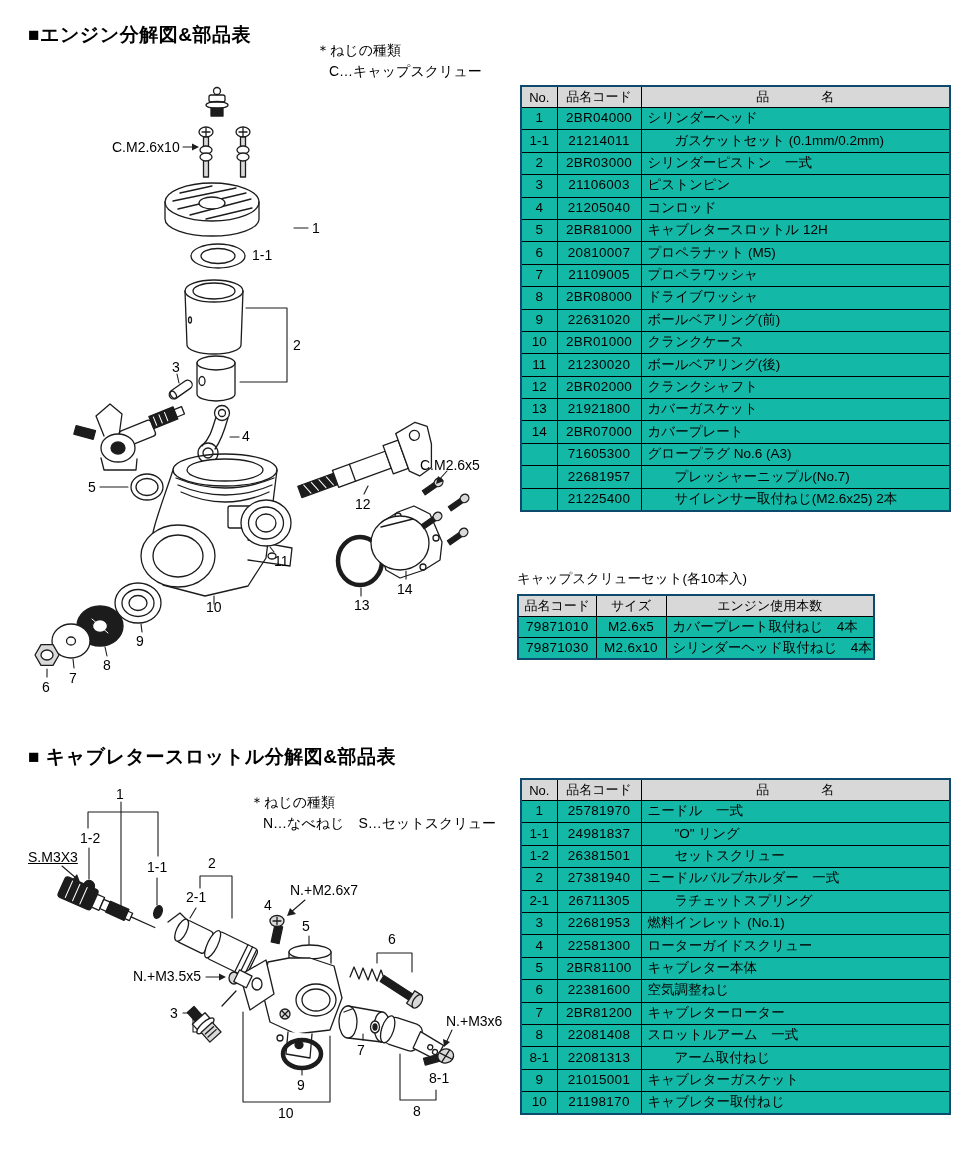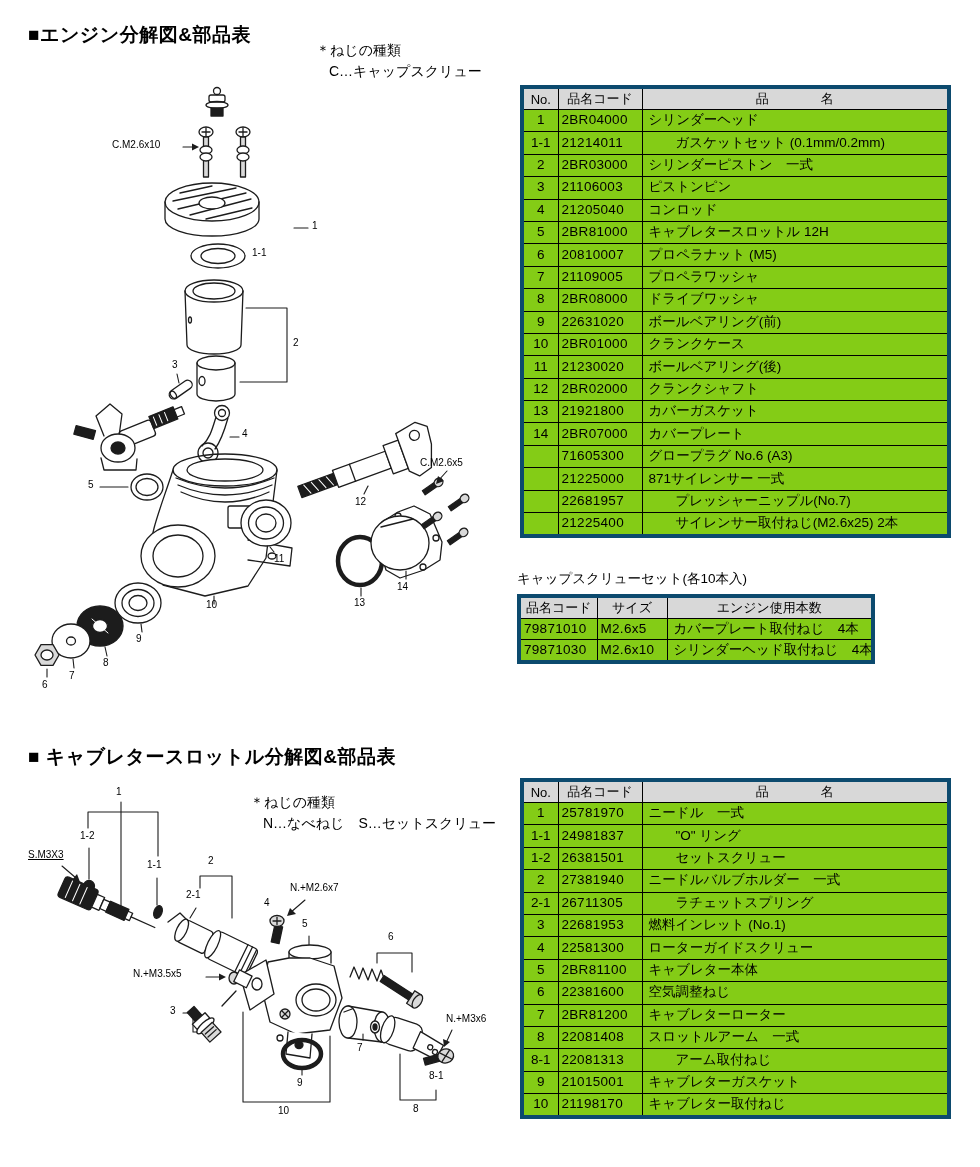--- a/index.html
+++ b/index.html
@@ -1,27 +1,27 @@
 <!DOCTYPE html>
 <html><head>
 <meta charset="utf-8">
 <style>
   html,body{margin:0;padding:0;}
   body{width:980px;height:1167px;position:relative;background:#fff;color:#000;
        font-family:"Liberation Sans","DejaVu Sans",sans-serif;overflow:hidden;}
   .title{position:absolute;font-size:19px;font-weight:bold;letter-spacing:.5px;white-space:nowrap;}
   .note{position:absolute;font-size:14px;line-height:1.5;white-space:nowrap;}
   .note .l2{padding-left:13px;}
-  .lbl{position:absolute;font-size:10px;line-height:1;white-space:nowrap;}
+  .lbl{position:absolute;font-size:14px;line-height:1;white-space:nowrap;}
   .cap{position:absolute;font-size:13.5px;white-space:nowrap;}
-  table.parts{position:absolute;border-collapse:collapse;border:4px solid #0c4a6e;table-layout:fixed;background:#84cc16;}
+  table.parts{position:absolute;border-collapse:collapse;border:2px solid #0c4a6e;table-layout:fixed;background:#14b8a6;}
   .parts th{background:#d8d8d8;font-weight:normal;font-size:13px;height:20px;border:1px solid #000;padding:0 2px;}
   .parts td{font-size:13.5px;height:21.4px;border:1px solid #000;padding:0 3px;line-height:1.1;overflow:hidden;}
   .parts td.no{text-align:center;}
-  .parts td.code{letter-spacing:.3px;}
+  .parts td.code{text-align:center;letter-spacing:.3px;}
   .parts td.name{text-align:left;white-space:pre;padding-left:6px;}
   #engine-table{left:520px;top:85px;width:431px;}
   #carb-table{left:520px;top:778px;width:431px;}
   #capset-table{left:517px;top:594px;width:358px;}
   #capset-table td{height:20px;}
   svg.art{position:absolute;left:0;top:0;}
   .art line,.art path,.art rect,.art ellipse,.art circle,.art polyline,.art polygon{
     stroke:#1c1c1c;stroke-width:1.3;fill:none;stroke-linejoin:round;stroke-linecap:round;}
   .art .fdark{fill:#1c1c1c;}
   .art .fgray{fill:#d9d9d9;}
@@ -502,25 +502,20 @@
         <td class="code">2BR07000</td>
         <td class="name">カバープレート</td>
       </tr>
   <tr>
         <td class="no"></td>
         <td class="code">71605300</td>
         <td class="name">グロープラグ No.6 (A3)</td>
       </tr>
   <tr>
         <td class="no"></td>
-        <td class="code">21225000</td>
-        <td class="name">871サイレンサー 一式</td>
-      </tr>
-  <tr>
-        <td class="no"></td>
         <td class="code">22681957</td>
         <td class="name">　　プレッシャーニップル(No.7)</td>
       </tr>
   <tr>
         <td class="no"></td>
         <td class="code">21225400</td>
         <td class="name">　　サイレンサー取付ねじ(M2.6x25) 2本</td>
       </tr>
 </tbody>
   </table>

